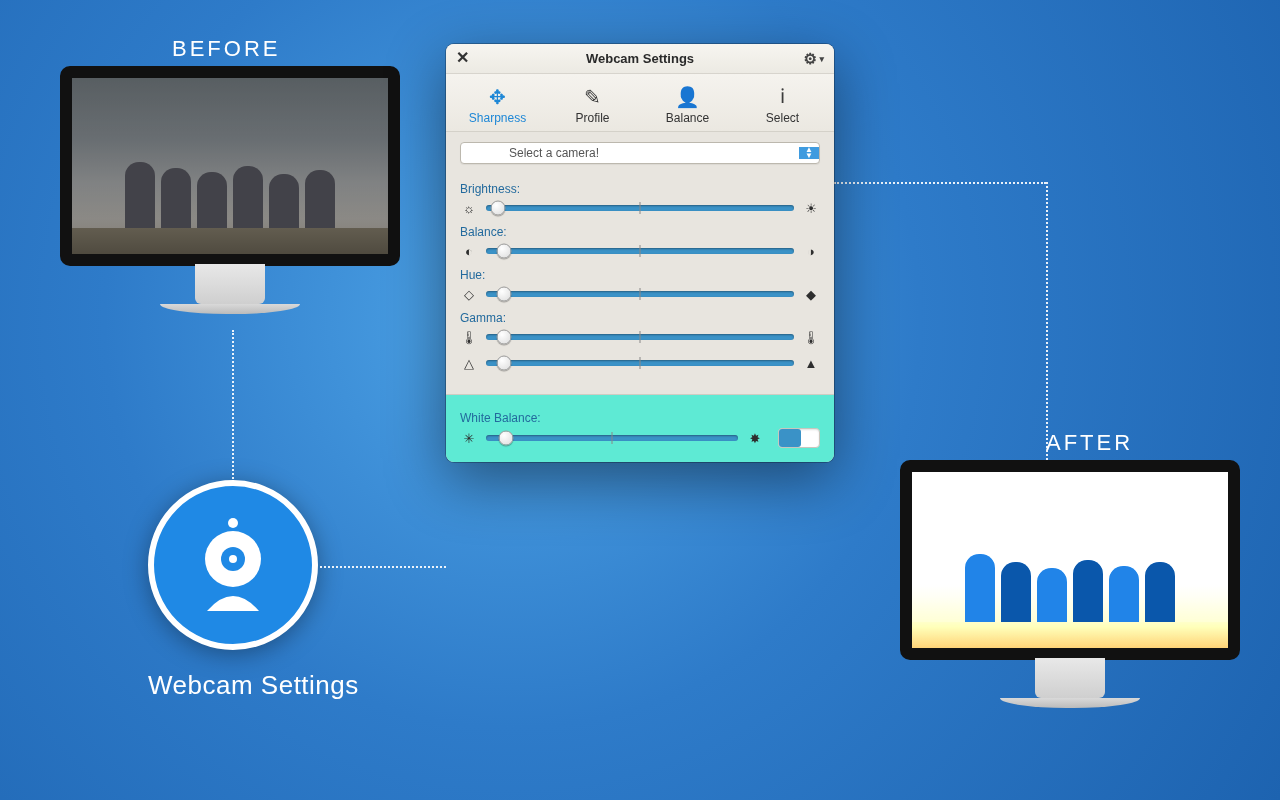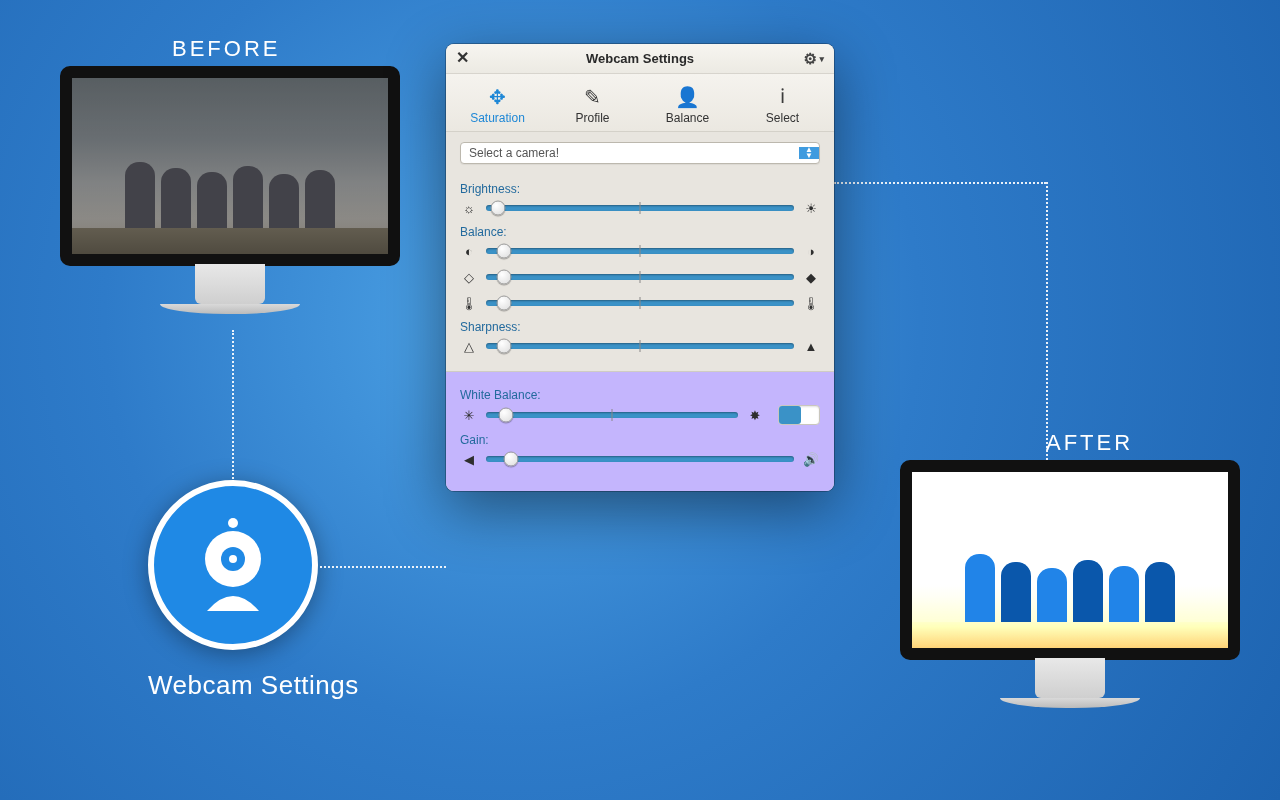--- a/index.html
+++ b/index.html
@@ -102,27 +102,28 @@
   .toolbar .tab.active .ticon { color:#1e87d6; }
 
   .body { padding: 10px 14px 14px; }
 
   .select {
     display:flex; width:100%; height:22px;
     border:1px solid #bcb8ae; border-radius:4px; overflow:hidden;
     background:#fff; color:#555; font-size:12px; align-items:center;
     box-shadow: inset 0 1px 0 #fff, 0 1px 1px rgba(0,0,0,.06);
     cursor:pointer;
+    padding-left:40px;
   }
   .select .seltext { flex:1; padding:0 8px; }
   .select .selbtn  { width:20px; background:#3f9bdf; display:flex; flex-direction:column; align-items:center; justify-content:center; color:#fff; font-size:8px; line-height:6px; }
 
   .group-box { margin-top:18px; }
   .group-box.section2 {
-    background:#c4b5fd; margin: 16px -14px -14px; padding: 8px 14px 23px;
+    background:#5eead4; margin: 22px -14px -14px; padding: 8px 14px 14px;
     border-top:1px solid #cfccc3;
   }
 
   .control { margin-top: 8px; }
   .control .label { font-size: 12px; color:#236a9d; font-weight:500; margin-bottom:3px;}
   .control .row { display:flex; align-items:center; gap:8px; }
   .control .endicon { width:18px; font-size:13px; color:#2e2e2e; text-align:center; }
   .control .endicon.r { text-align:center; }
 
   .slider {
@@ -236,21 +237,21 @@
 <div class="window">
   <div class="titlebar">
     <span class="close">✕</span>
     <span>Webcam Settings</span>
     <span class="gear">⚙</span>
   </div>
 
   <div class="toolbar">
     <div class="tab active">
       <span class="ticon">✥</span>
-      <span>Saturation</span>
+      <span>Sharpness</span>
     </div>
     <div class="tab">
       <span class="ticon">✎</span>
       <span>Profile</span>
     </div>
     <div class="tab">
       <span class="ticon">👤</span>
       <span>Balance</span>
     </div>
     <div class="tab">
@@ -287,43 +288,44 @@
             <span class="endicon">◐</span>
             <div class="slider">
               <div class="track"></div>
               <div class="tick"></div>
               <div class="thumb" style="left: 6%;"></div>
             </div>
             <span class="endicon r">◑</span>
           </div>
         </div>
         <div class="control">
+          <div class="label">Hue:</div>
           <div class="row">
             <span class="endicon">◇</span>
             <div class="slider">
               <div class="track"></div>
               <div class="tick"></div>
               <div class="thumb" style="left: 6%;"></div>
             </div>
             <span class="endicon r">◆</span>
           </div>
         </div>
         <div class="control">
+          <div class="label">Gamma:</div>
           <div class="row">
             <span class="endicon">🌡</span>
             <div class="slider">
               <div class="track"></div>
               <div class="tick"></div>
               <div class="thumb" style="left: 6%;"></div>
             </div>
             <span class="endicon r">🌡</span>
           </div>
         </div>
         <div class="control">
-          <div class="label">Sharpness:</div>
           <div class="row">
             <span class="endicon">△</span>
             <div class="slider">
               <div class="track"></div>
               <div class="tick"></div>
               <div class="thumb" style="left: 6%;"></div>
             </div>
             <span class="endicon r">▲</span>
           </div>
         </div>
@@ -337,26 +339,15 @@
               <div class="track"></div>
               <div class="tick"></div>
               <div class="thumb" style="left: 8%;"></div>
             </div>
             <span class="endicon r">✸</span>
             <div class="toggle on">
               <div class="knob"></div>
             </div>
           </div>
         </div>
-        <div class="control">
-          <div class="label">Gain:</div>
-          <div class="row">
-            <span class="endicon">◀</span>
-            <div class="slider">
-              <div class="track"></div>
-              <div class="thumb" style="left: 8%;"></div>
-            </div>
-            <span class="endicon r">🔊</span>
-          </div>
-        </div>
       </div>
   </div>
 </div>
 
 </body></html>

